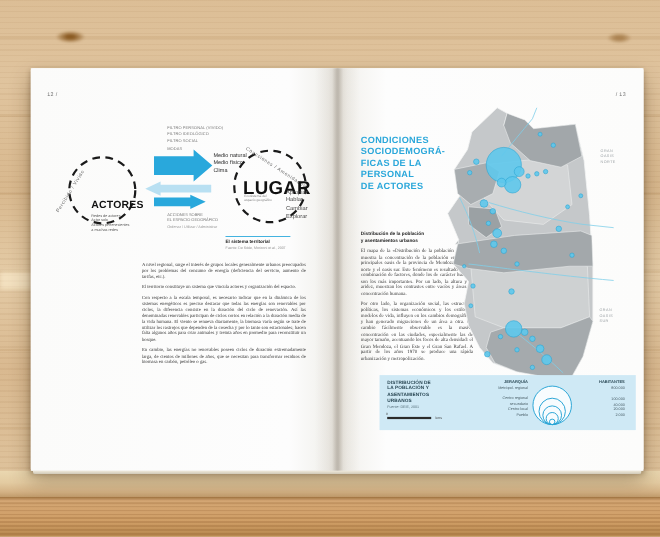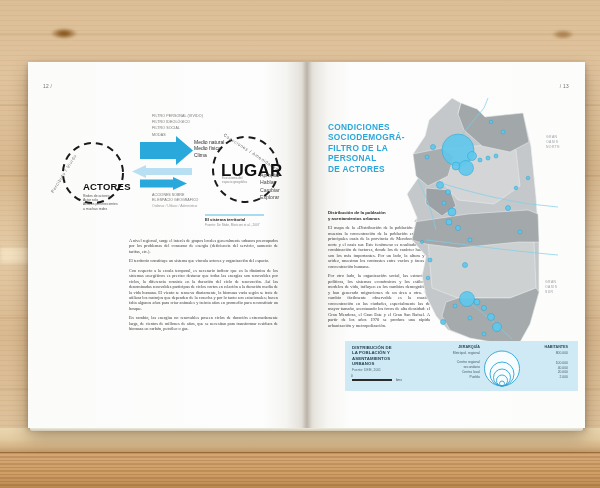--- a/index.html
+++ b/index.html
@@ -200,21 +200,21 @@
         <p>En cambio, las energías no renovables poseen ciclos de duración extremadamente larga, de cientos de millones de años, que se necesitan para transformar residuos de biomasa en carbón, petróleo o gas.</p>
       </div>
     </div>
 
     <div class="page right">
       <div class="pageno pn-right">/ 13</div>
 
       <div class="rp-title">
         <div>CONDICIONES</div>
         <div>SOCIODEMOGRÁ-</div>
-        <div>FILTRO DE LA</div>
+        <div>FICAS DE LA</div>
         <div>PERSONAL</div>
         <div>DE ACTORES</div>
       </div>
 
       <div class="rp-col">
         <div class="rp-heading">
           <div>Distribución de la población</div>
           <div>y asentamientos urbanos</div>
         </div>
         <p>El mapa de la «Distribución de la población urbana», muestra la concentración de la población en los dos principales oasis de la provincia de Mendoza: el oasis norte y el oasis sur. Este fenómeno es resultado de una combinación de factores, donde los de carácter humano son los más importantes. Por un lado, la altura y la aridez, muestran los contrastes entre vacíos y áreas de concentración humana.</p>

